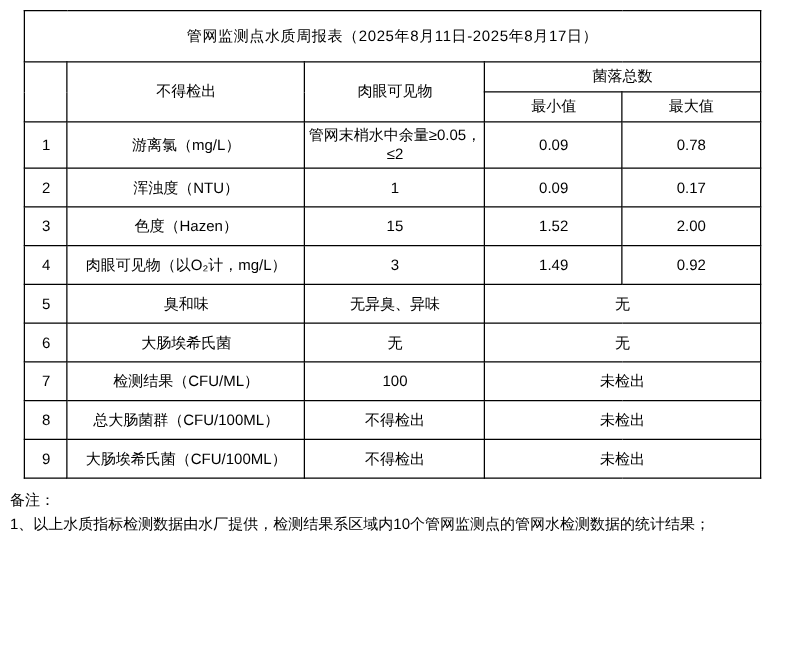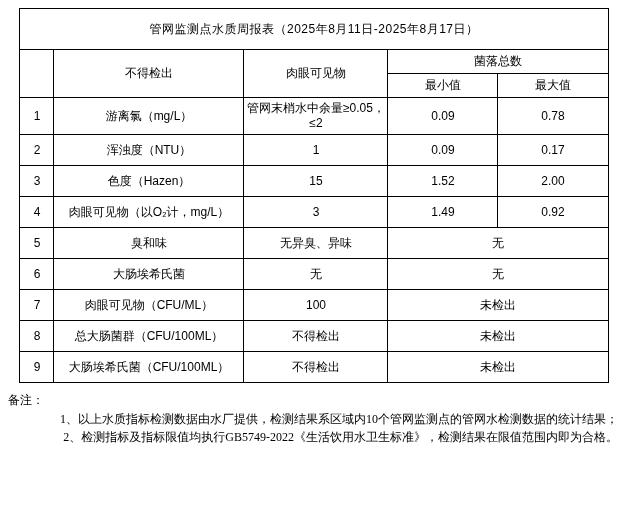--- a/index.html
+++ b/index.html
@@ -60,28 +60,26 @@
   .row-std td { height: 24px; }
   .std-two-line {
     line-height: 1.25;
     font-size: 12px;
     margin-left: 37px;
   }
   .notes {
     margin: 8px 10px 0 8px;
     font-size: 12px;
     line-height: 1.55;
-    font-family: Liberation Serif, serif;
   }
   .notes div {
     white-space: nowrap;
   }
   .notes .wrap {
     white-space: normal;
-    text-align: right;
   }
 </style>
 </head>
 <body>
 
 <div class="page">
 
   <table class="report">
     <colgroup>
       <col class="col-idx">
@@ -146,21 +144,21 @@
 
       <tr class="row-std">
         <td>6</td>
         <td class="item-cell">大肠埃希氏菌</td>
         <td>无</td>
         <td colspan="2">无</td>
       </tr>
 
       <tr class="row-std">
         <td>7</td>
-        <td class="item-cell">肉眼可见物（CFU/ML）</td>
+        <td class="item-cell">检测结果（CFU/ML）</td>
         <td>100</td>
         <td colspan="2">未检出</td>
       </tr>
 
       <tr class="row-std">
         <td>8</td>
         <td class="item-cell">总大肠菌群（CFU/100ML）</td>
         <td>不得检出</td>
         <td colspan="2">未检出</td>
       </tr>
@@ -170,16 +168,15 @@
         <td class="item-cell">大肠埃希氏菌（CFU/100ML）</td>
         <td>不得检出</td>
         <td colspan="2">未检出</td>
       </tr>
     </tbody>
   </table>
 
   <div class="notes">
     <div>备注：</div>
     <div class="wrap">1、以上水质指标检测数据由水厂提供，检测结果系区域内10个管网监测点的管网水检测数据的统计结果；</div>
-    <div class="wrap">2、检测指标及指标限值均执行GB5749-2022《生活饮用水卫生标准》，检测结果在限值范围内即为合格。</div>
   </div>
 
 </div>
 
 </body></html>

